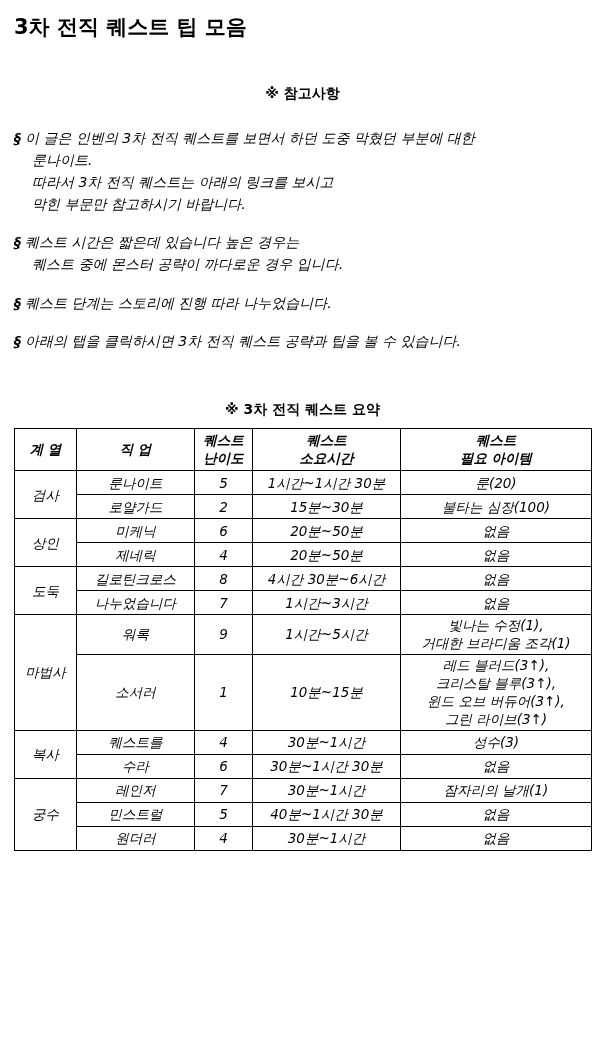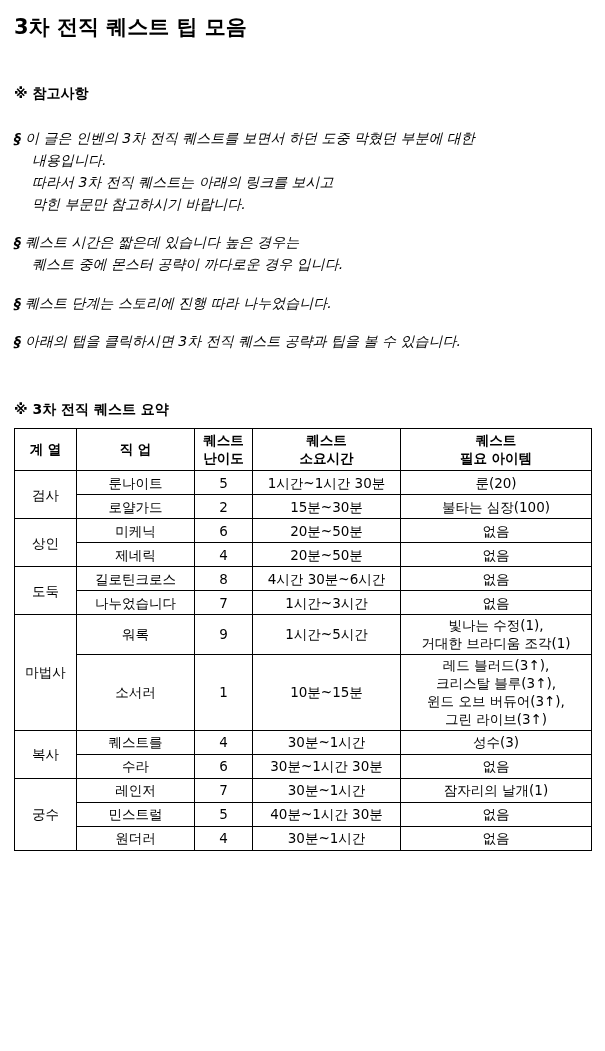--- a/index.html
+++ b/index.html
@@ -25,20 +25,21 @@
     font-weight: bold;
     margin: 6px 0 0 0;
     letter-spacing: 0px;
     line-height: 1.25;
   }
   .section-head {
     font-size: 14px;
     font-weight: bold;
     margin: 0;
     line-height: 1.3;
+    text-align: center;
   }
   .notes {
     margin-top: 26px;
   }
   .note-block {
     margin-bottom: 17px;
     font-style: italic;
   }
   .note-line {
     font-size: 14px;
@@ -56,20 +57,21 @@
     text-decoration: underline;
   }
   .spacer-md { height: 30px; }
   .spacer-lg { height: 44px; }
 
   table.summary {
     border-collapse: collapse;
     width: 577px;
     margin-top: 10px;
     table-layout: fixed;
+    font-style: italic;
   }
   table.summary th, table.summary td {
     border: 1px solid #000000;
     text-align: center;
     vertical-align: middle;
     font-size: 13.5px;
     padding: 1px 2px;
     line-height: 1.35;
   }
   table.summary thead th {
@@ -97,21 +99,21 @@
 
   <h1 class="title">3차 전직 퀘스트 팁 모음</h1>
 
   <div class="spacer-lg"></div>
 
   <div class="section-head">※ 참고사항</div>
 
   <div class="notes" id="notice-list">
       <div class="note-block">
         <div class="note-line"><span class="bullet">§</span><span>이 글은 인벤의 3차 전직 퀘스트를 보면서 하던 도중 막혔던 부분에 대한</span></div>
-        <div class="note-line indent"><span>내용입니다.</span></div>
+        <div class="note-line indent"><span>룬나이트.</span></div>
         <div class="note-line indent"><span>따라서 3차 전직 퀘스트는 아래의 링크를 보시고</span></div>
         <div class="note-line indent"><span>막힌 부문만 참고하시기 바랍니다.</span></div>
       </div>
       <div class="note-block">
         <div class="note-line"><span class="bullet">§</span><span>퀘스트 시간은 짧은데 있습니다 높은 경우는</span></div>
         <div class="note-line indent"><span>퀘스트 중에 몬스터 공략이 까다로운 경우 입니다.</span></div>
       </div>
       <div class="note-block">
         <div class="note-line"><span class="bullet">§</span><span>퀘스트 단계는 스토리에 진행 따라 나누었습니다.</span></div>
       </div>

